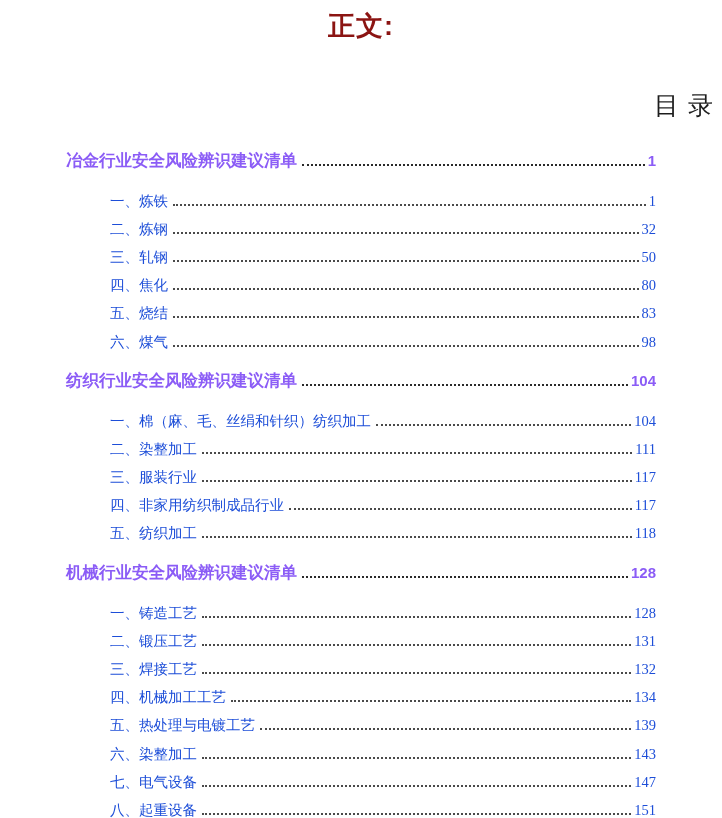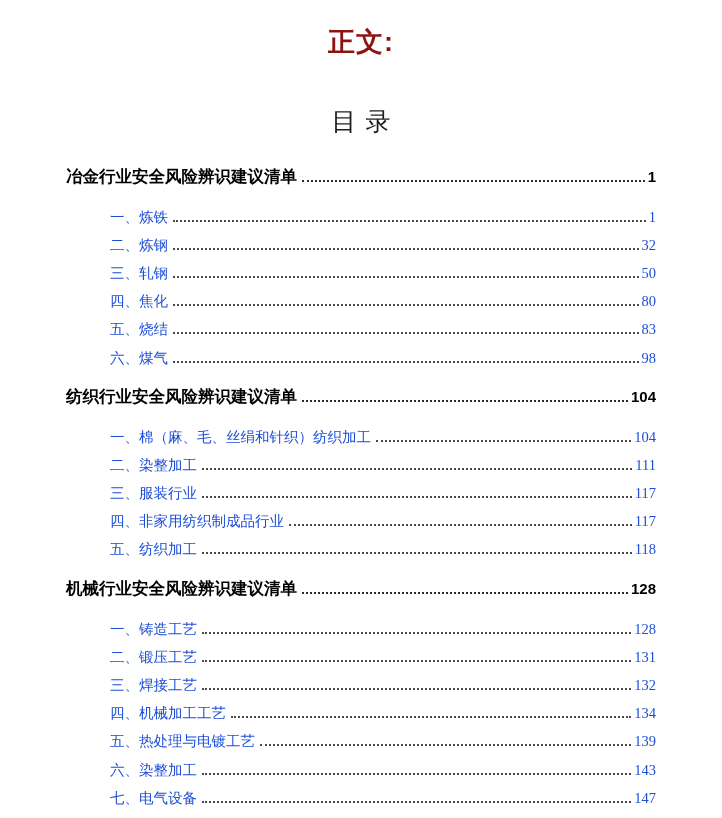--- a/index.html
+++ b/index.html
@@ -14,45 +14,45 @@
     font-family: "Liberation Serif", serif;
     color: #262626;
     position: relative;
   }
   .doc-title {
     text-align: center;
     font-family: "Liberation Sans", sans-serif;
     font-weight: bold;
     font-size: 27px;
     color: #8b1412;
-    padding-top: 24px;
+    padding-top: 8px;
     letter-spacing: 1px;
   }
   .toc-title {
-    text-align: center;
+    text-align: right;
     font-family: "Liberation Serif", serif;
     font-size: 25px;
     font-weight: 500;
     color: #1c1c1c;
     margin-top: 45px;
     letter-spacing: 9px;
     text-indent: 9px; 
   }
   .toc-list {
     margin: 28px 66px 0 66px;
   }
   .toc-row {
     display: flex;
     align-items: baseline;
   }
   .toc-section {
     font-family: "Liberation Sans", sans-serif;
     font-weight: bold;
     font-size: 16.5px;
-    color: #000000;
+    color: #8b5cf6;
     margin-top: 14px;
     margin-bottom: 15px;
   }
   .toc-section .toc-page { font-size: 15px; }
   .toc-item {
     font-size: 14.5px;
     color: #1d4ed8;
     padding: 4.6px 0;
     padding-left: 44px;
   }

